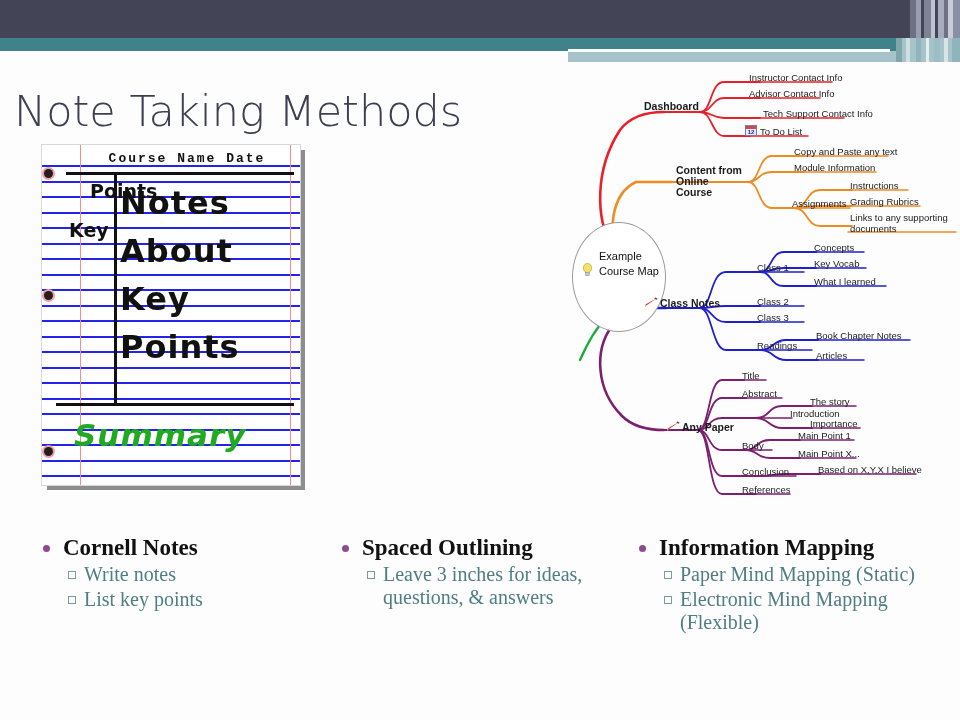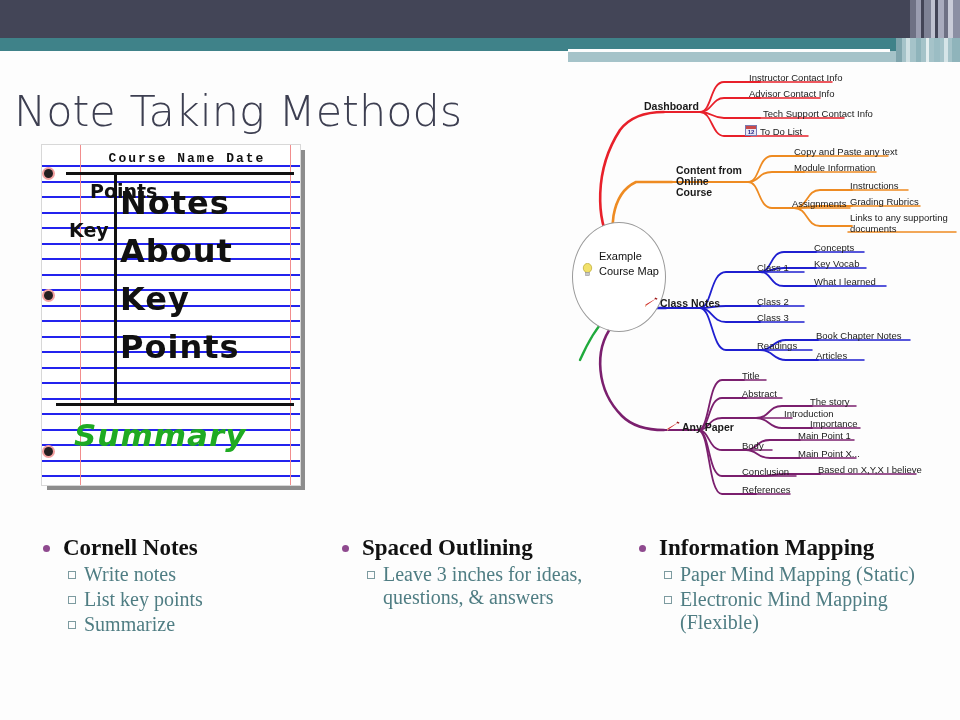--- a/index.html
+++ b/index.html
@@ -296,21 +296,21 @@
         <div class="mm-lbl" style="left: 256px; top: 270px;">Book Chapter Notes</div>
         <div class="mm-lbl" style="left: 256px; top: 290px;">Articles</div>
         <div class="mm-lbl b" style="left: 122px; top: 362px;">Any Paper</div>
         <svg class="pencil" viewBox="0 0 16 11" style="left: 104px; top: 361px; position: absolute;">
           <path d="M15 1 L5 8 L3 10 L3.6 7.4 Z" fill="#cc2222"></path>
           <path d="M3 10 L3.6 7.4 L5 8 Z" fill="#f2d6a8"></path>
           <path d="M13.4 0.4 L15.6 1.8 L14.4 2.8 L12.4 1.4 Z" fill="#9a1414"></path>
         </svg>
         <div class="mm-lbl" style="left: 182px; top: 310px;">Title</div>
         <div class="mm-lbl" style="left: 182px; top: 328px;">Abstract</div>
-        <div class="mm-lbl" style="left: 176px; top: 348px; padding-left: 48px;">Introduction</div>
+        <div class="mm-lbl" style="left: 182px; top: 348px; padding-left: 48px;">Introduction</div>
         <div class="mm-lbl" style="left: 250px; top: 336px; text-align: center;">The story</div>
         <div class="mm-lbl" style="left: 250px; top: 358px;">Importance</div>
         <div class="mm-lbl" style="left: 182px; top: 380px;">Body</div>
         <div class="mm-lbl" style="left: 238px; top: 370px;">Main Point 1</div>
         <div class="mm-lbl" style="left: 238px; top: 388px;">Main Point X...</div>
         <div class="mm-lbl" style="left: 182px; top: 406px;">Conclusion</div>
         <div class="mm-lbl" style="left: 258px; top: 404px;">Based on X,Y,X I believe</div>
         <div class="mm-lbl" style="left: 182px; top: 424px;">References</div>
       </div>
   </div>
@@ -321,24 +321,20 @@
       <span>Cornell Notes</span>
     </div>
     <div class="lvl2">
       <span class="sq"></span>
       <span>Write notes</span>
     </div>
     <div class="lvl2">
       <span class="sq"></span>
       <span>List key points</span>
     </div>
-    <div class="lvl2">
-      <span class="sq"></span>
-      <span>Summarize</span>
-    </div>
   </div>
 
   <div class="col" style="left:337px;width:290px">
     <div class="lvl1">
       <span class="dot"></span>
       <span>Spaced Outlining</span>
     </div>
     <div class="lvl2">
       <span class="sq"></span>
       <span>Leave 3 inches for ideas, questions, &amp; answers</span>

